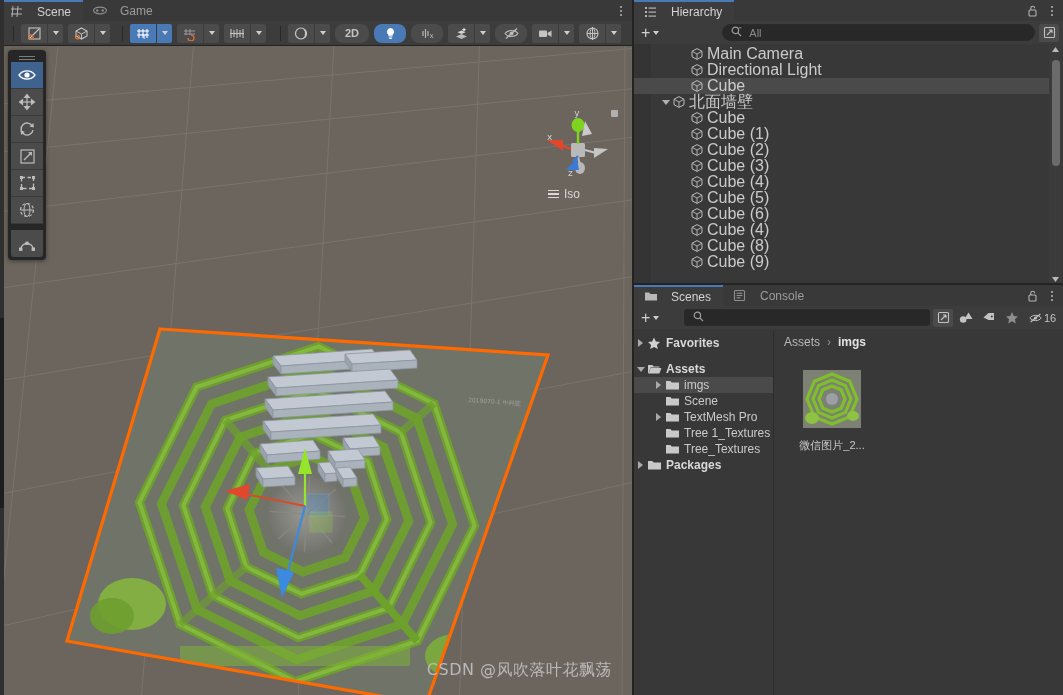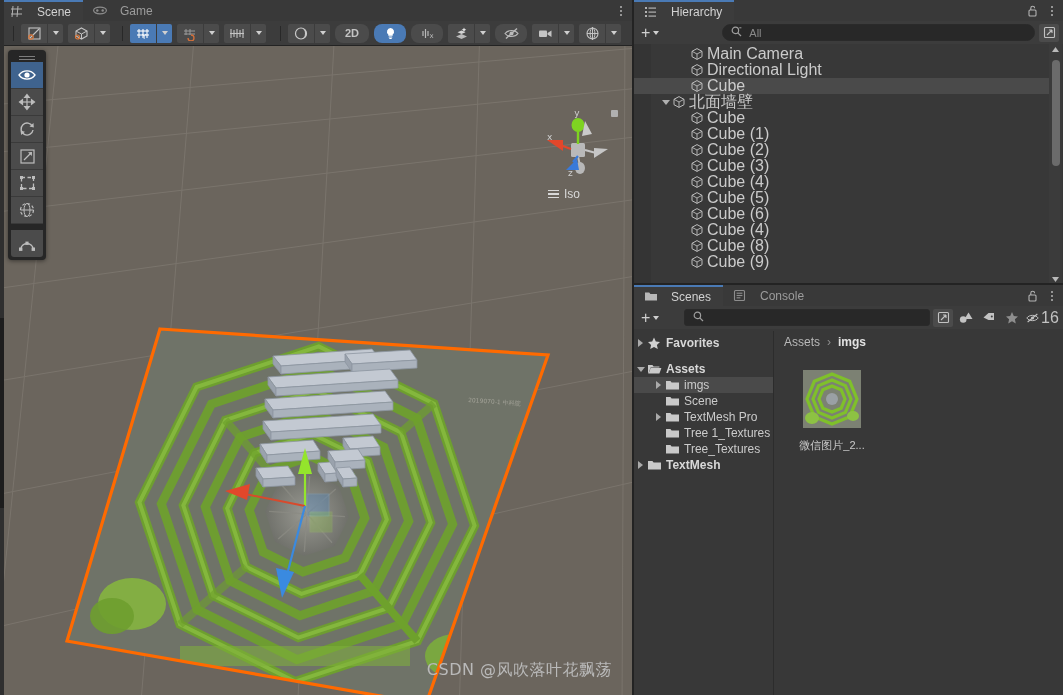--- a/index.html
+++ b/index.html
@@ -869,21 +869,21 @@
         <svg width="14" height="13" viewBox="0 0 14 13">
           <path d="M7 1 L8.8 4.9 L13 5.4 L9.9 8.3 L10.8 12.4 L7 10.3 L3.2 12.4 L4.1 8.3 L1 5.4 L5.2 4.9 Z" fill="#8e8e8e"></path>
         </svg>
       </div>
       <div class="iconbtn" style="width:34px;gap:1px;">
         <svg width="15" height="12" viewBox="0 0 17 12">
           <path d="M2 6 C5 2 12 2 15 6 C12 10 5 10 2 6 z" fill="none" stroke="#c2c2c2" stroke-width="1.1"></path>
           <circle cx="8.5" cy="6" r="1.8" fill="#c2c2c2"></circle>
           <line x1="3" y1="10.5" x2="14" y2="1.5" stroke="#c2c2c2" stroke-width="1.3"></line>
         </svg>
-        <span style="font-size:16px;color:#c2c2c2;">16</span>
+        <span style="font-size:11px;color:#c2c2c2;">16</span>
       </div>
     </div>
 
     <div id="projBody">
       <div id="projTree">
           <div class="prow bold">
             <div style="width:0px;flex:none;"></div>
             <span class="pa">
               <b class="right"></b>
             </span>
@@ -949,21 +949,21 @@
             <span>Tree_Textures</span>
           </div>
           <div class="prow bold">
             <div style="width:0px;flex:none;"></div>
             <span class="pa">
               <b class="right"></b>
             </span>
             <span class="ficon"><svg width="15" height="12" viewBox="0 0 15 12">
                 <path d="M1 2 h4.4 l1.2 1.4 H14 V10.5 H1 Z" fill="#c9c9c9"></path>
               </svg></span>
-            <span>TextMesh</span>
+            <span>Packages</span>
           </div>
         </div>
       <div id="projRight">
         <div id="crumb">
           <span>Assets</span>
           <span style="color:#8d8d8d;">›</span>
           <span class="cur">imgs</span>
         </div>
         <div id="grid">
             <div class="asset">

